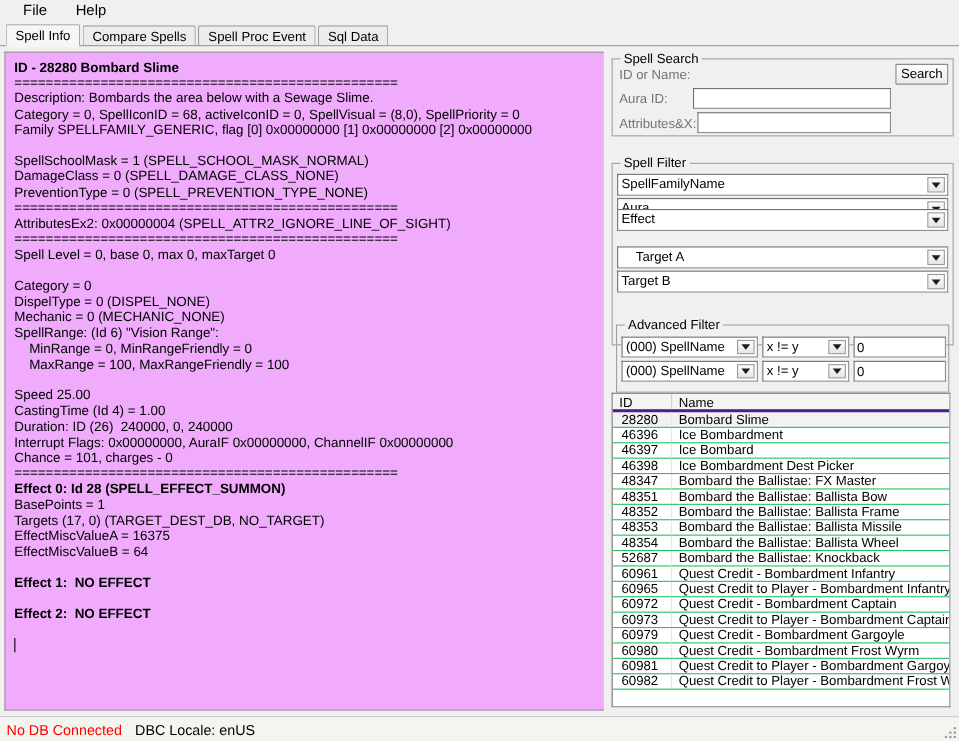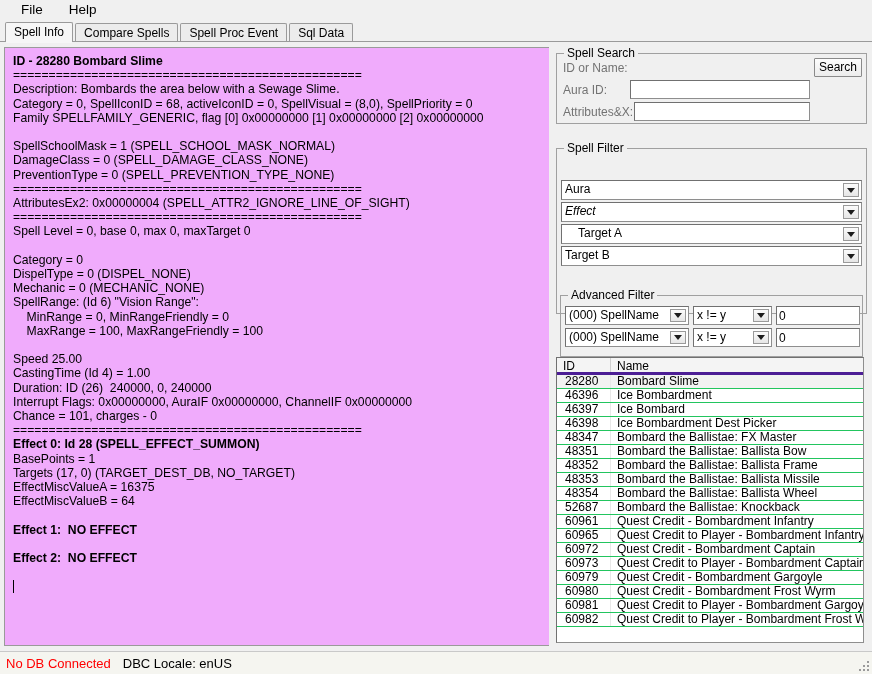--- a/index.html
+++ b/index.html
@@ -366,29 +366,35 @@
       <div class="row-lbl" style="left:6px; top:29px;">Aura ID:</div>
       <input class="txtfield" style="left: 73px; top: 26px; width: 180px; height: 19px;" value="">
 
       <div class="row-lbl" style="left:6px; top:51px;">Attributes&amp;X:</div>
       <input class="txtfield" style="left: 77px; top: 48px; width: 176px; height: 19px;" value="">
     </div>
 
     <div class="group grp-filter">
       <div class="legend">Spell Filter</div>
 
+      <div class="combo" style="left:4px; top:9px; width:301px; height:20px;">
+        <span>SpellFamilyName</span>
+        <span class="arrowbox">
+            <span class="tri"></span>
+          </span>
+      </div>
 
       <div class="combo" style="left:4px; top:31px; width:301px; height:20px;">
         <span>Aura</span>
         <span class="arrowbox">
             <span class="tri"></span>
           </span>
       </div>
 
-      <div class="combo" style="left:4px; top:53px; width:301px; height:20px;font-style:italic;">
+      <div class="combo" style="left:4px; top:41px; width:301px; height:20px;">
         <span>Effect</span>
         <span class="arrowbox">
             <span class="tri"></span>
           </span>
       </div>
 
       <div class="combo" style="left:4px; top:75px; width:301px; height:20px;padding-left:16px;">
         <span>Target A</span>
         <span class="arrowbox">
             <span class="tri"></span>

